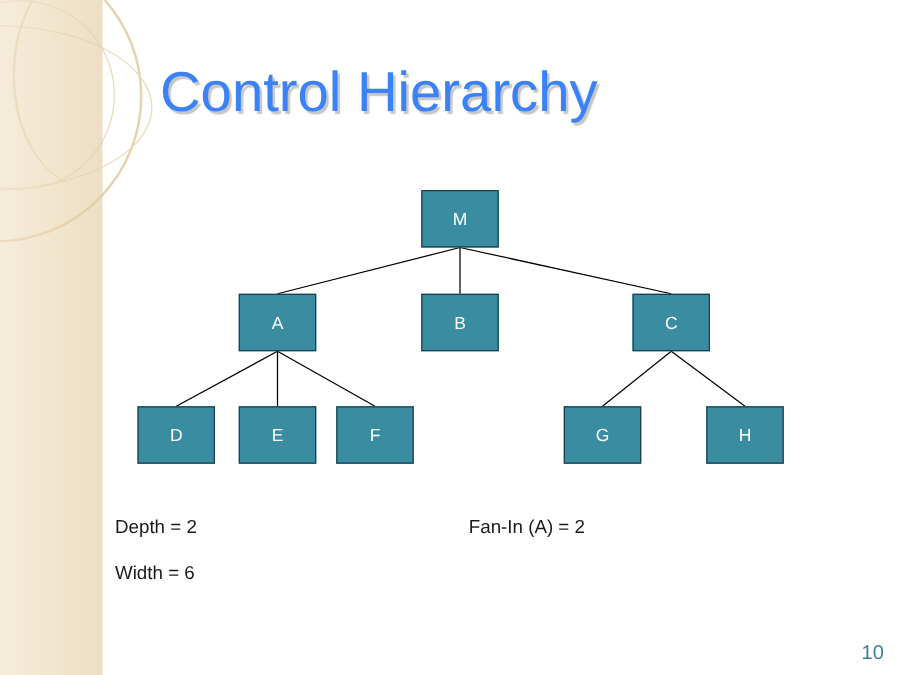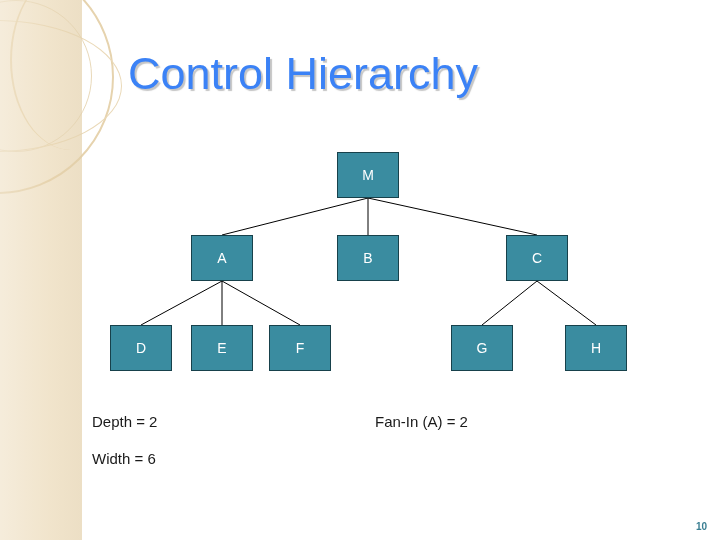--- a/index.html
+++ b/index.html
@@ -122,23 +122,22 @@
     font-size: 15px;
     color: #1a1a1a;
     white-space: nowrap;
     text-align: center;
   }
 
   .page-number {
     position: absolute;
     right: 13px;
     bottom: 8px;
-    font-size: 10px;
+    font-size: 16px;
     color: #3a7f92;
-    font-weight: bold;
   }
 </style>
 </head>
 <body>
 
 <div class="slide">
 
   <div class="left-band">
     <div class="band-arc1"></div>
     <div class="band-arc2"></div>

